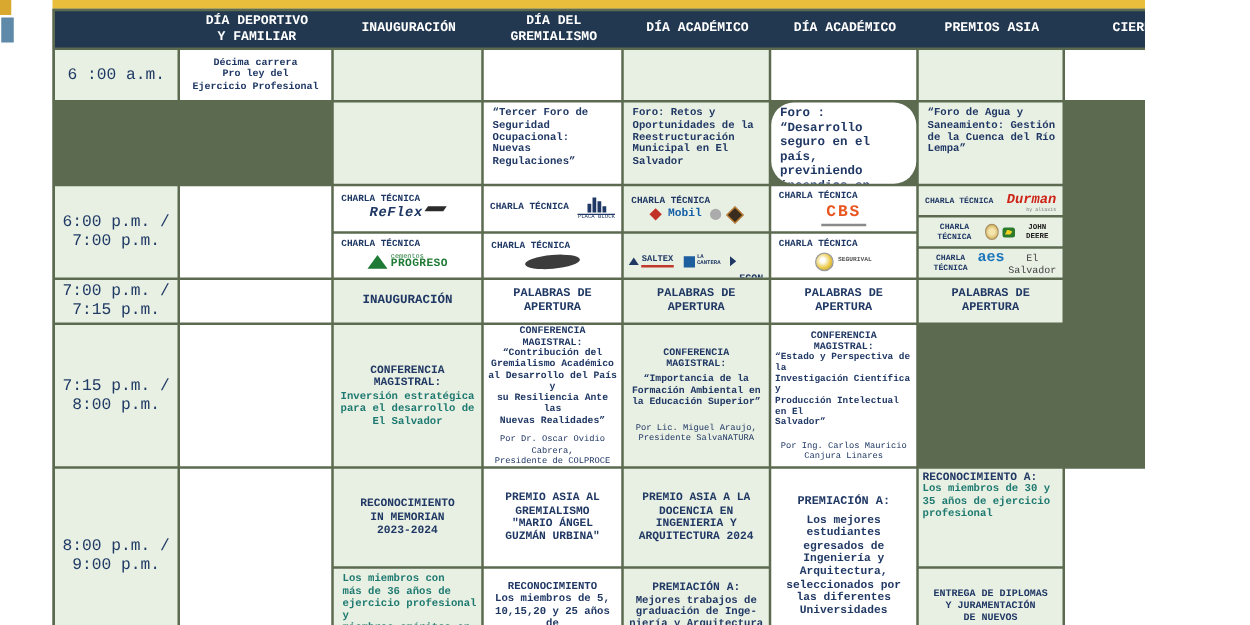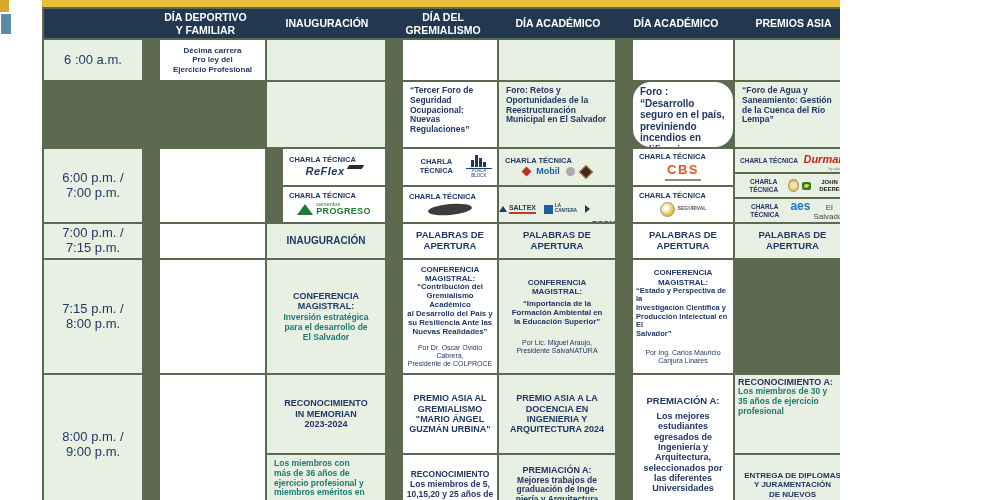--- a/index.html
+++ b/index.html
@@ -1,36 +1,36 @@
 <!DOCTYPE html>
 <html><head>
 <meta charset="utf-8">
 <style>
   html,body{margin:0;padding:0;background:#fff;}
-  #stage{position:relative;width:840px;height:500px;overflow:hidden;background:#fff;
-         font-family:Liberation Sans, sans-serif;color:#203864;}
+  #stage{position:relative;width:916px;height:500px;overflow:hidden;background:#fff;
+         font-family:Liberation Mono, monospace;color:#203864;}
   .ml{white-space:pre-line;}
   
   .topbar{position:absolute;left:42px;top:0;width:954px;height:7px;background:#E9BE3C;}
   .sq-gold{position:absolute;left:0;top:0;width:9px;height:12px;background:#D9A82E;}
   .sq-blue{position:absolute;left:1px;top:14px;width:10px;height:20px;background:#5E89A8;}
   .vline-gold{position:absolute;left:990px;top:0;width:5px;height:345px;background:#E9BE3C;}
   .swoosh{position:absolute;left:930px;top:420px;width:150px;height:100px;
           border-bottom:10px solid #BF6E30;border-radius:50%;transform:rotate(-28deg);z-index:6;}
   .tri-gold{position:absolute;left:941px;top:472px;width:0;height:0;z-index:6;
           border-left:16px solid transparent;border-right:16px solid transparent;
           border-bottom:26px solid #DFAE2B;transform:rotate(35deg);}
   
   .grid{position:absolute;left:42px;top:7px;display:grid;z-index:2;
         grid-template-columns:98px 121px 118px 110px 116px 116px 115px 114px;
         grid-template-rows:29px 40px 65px repeat(6,10.5px) 34px 113px 78px 60px;
         gap:2px;background:#5C6B50;border:2px solid #5C6B50;}
   .cell{display:flex;flex-direction:column;align-items:center;justify-content:center;
         text-align:center;overflow:hidden;line-height:1.15;}
-  .w{background:#fff;margin-left:16px;} .g{background:#E8EFE3;}
+  .w{background:#fff;} .g{background:#E8EFE3;}
   .hdr{background:#223850;display:flex;flex-direction:row;align-items:stretch;}
   .hdr .hspace{width:100px;}
   .hdr .hcol{display:flex;align-items:center;justify-content:center;color:#fff;
         font-weight:bold;font-size:10.5px;line-height:1.15;text-align:center;}
   .time{font-size:13px;color:#1F3A64;}
   .lft{align-items:flex-start;justify-content:flex-start;text-align:left;padding:4px 3px 2px 7px;}
   .pad{padding:2px 3px;}
   .b{font-weight:bold;}
   .teal{color:#1E7A70;}
   .fs7{font-size:10px;border-radius:18px;} .fs8{font-size:8px;} .fs85{font-size:8.5px;} .fs9{font-size:9px;}

